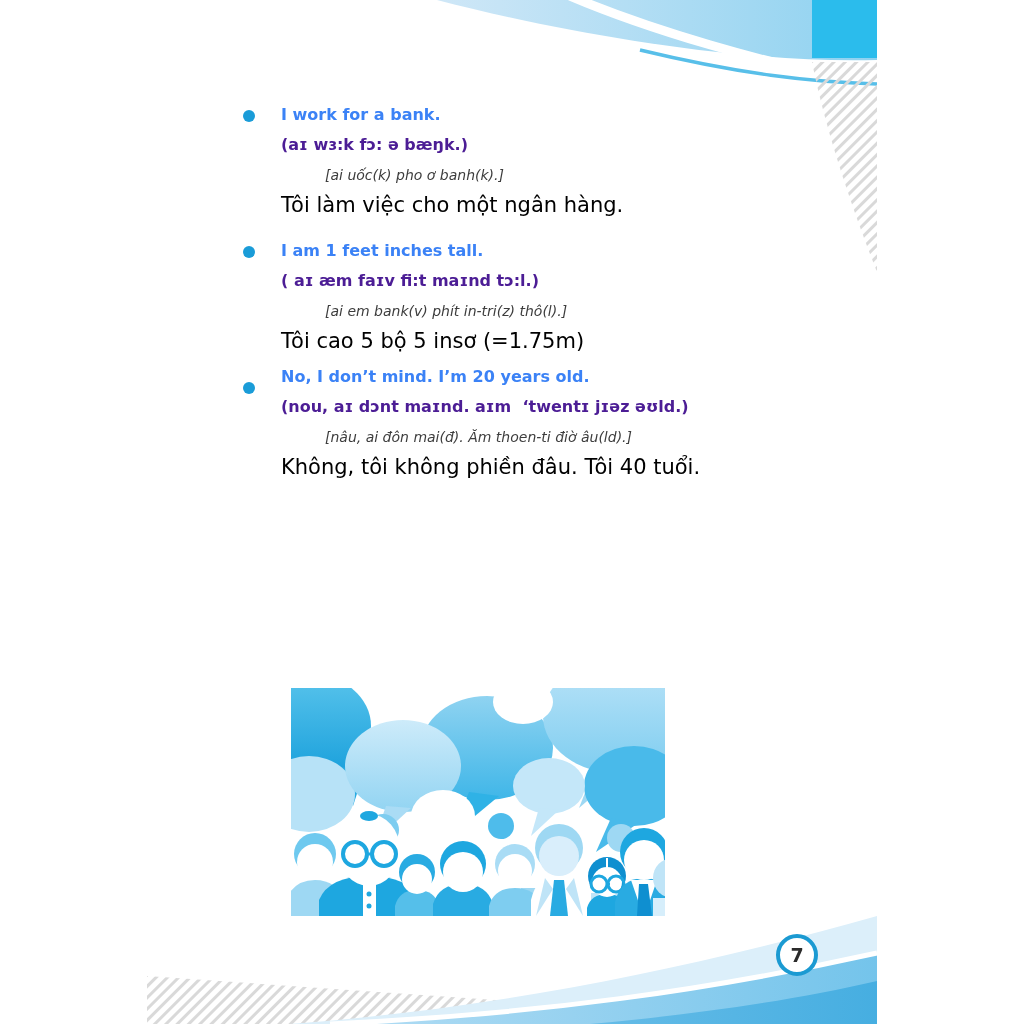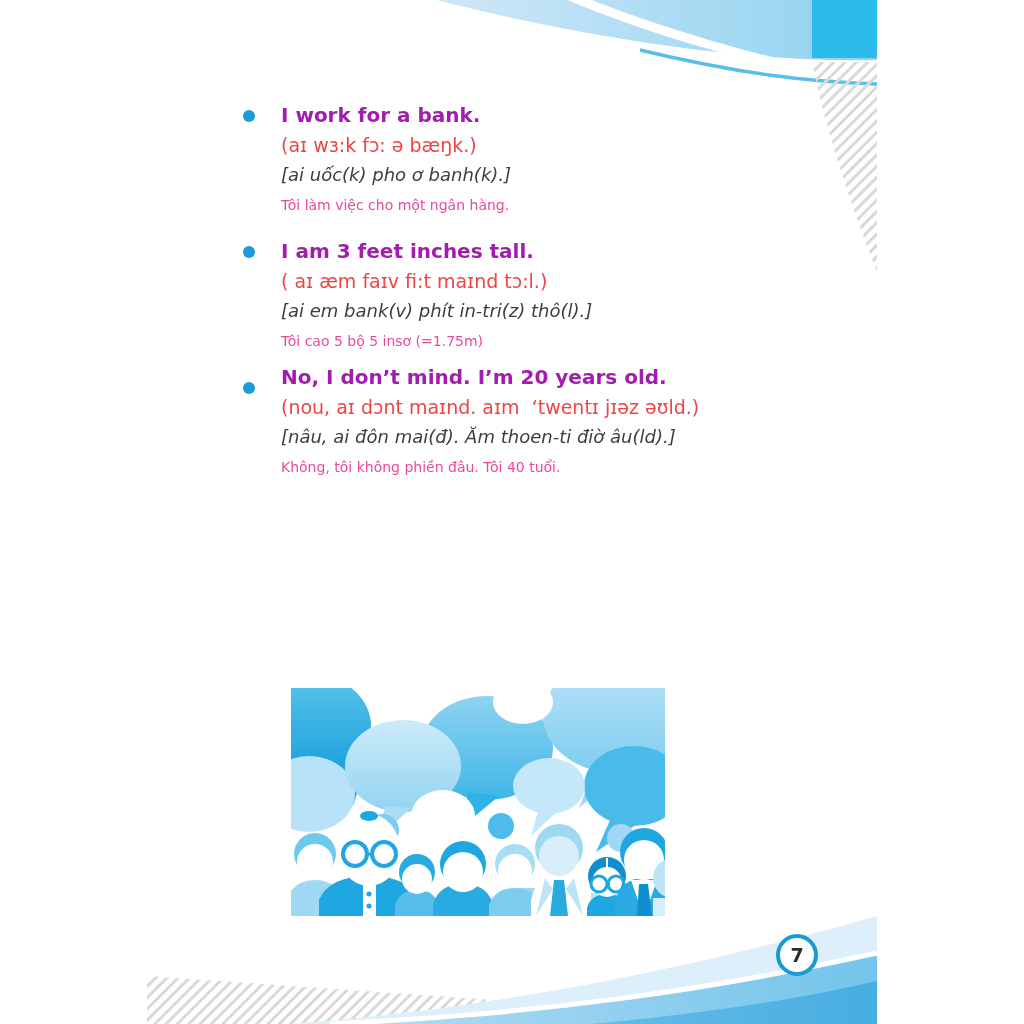--- a/index.html
+++ b/index.html
@@ -4,24 +4,24 @@
 <style>
   html,body{margin:0;padding:0;background:#fff;}
   .canvas{
     position:relative;width:1024px;height:1024px;background:#fff;overflow:hidden;
     font-family:"DejaVu Sans","Liberation Sans",sans-serif;
   }
   .decor{position:absolute;left:0;top:0;width:1024px;height:1024px;}
   .entry{position:absolute;left:281px;width:540px;}
   .entry div{line-height:30px;white-space:pre-wrap;}
   .bullet{position:absolute;left:243px;width:12px;height:12px;border-radius:50%;background:#1a9cd8;}
-  .phrase{font-size:20px;font-weight:bold;color:#a21caf;}
-  .ipa{font-size:19px;color:#ef4444;}
-  .vp{font-size:18px;font-style:italic;color:#3d3d3d;}
-  .tr{font-size:14px;color:#ec4899;}
+  .phrase{font-size:16px;font-weight:bold;color:#3b82f6;}
+  .ipa{font-size:16px;color:#4c1d95;font-weight:bold;}
+  .vp{font-size:14px;font-style:italic;color:#3d3d3d;margin-left:44px;}
+  .tr{font-size:21px;color:#000000;}
   .illustration{position:absolute;left:291px;top:688px;width:374px;height:228px;}
   .page-num{
     position:absolute;left:776px;top:934px;width:42px;height:42px;box-sizing:border-box;
     border:4px solid #1b9ad2;border-radius:50%;background:#fff;
     display:flex;align-items:center;justify-content:center;
     font-size:19px;font-weight:600;color:#2b2b2b;
   }
 </style>
 </head>
 <body>
@@ -67,21 +67,21 @@
   <span class="bullet" style="top:110px"></span>
   <div class="entry" style="top:100px">
     <div class="phrase">I work for a bank.</div>
     <div class="ipa">(aɪ wɜ:k fɔ: ə bæŋk.)</div>
     <div class="vp">[ai uốc(k) pho ơ banh(k).]</div>
     <div class="tr">Tôi làm việc cho một ngân hàng.</div>
   </div>
 
   <span class="bullet" style="top:246px"></span>
   <div class="entry" style="top:236px">
-    <div class="phrase">I am 3 feet inches tall.</div>
+    <div class="phrase">I am 1 feet inches tall.</div>
     <div class="ipa">( aɪ æm faɪv fi:t maɪnd tɔ:l.)</div>
     <div class="vp">[ai em bank(v) phít in-tri(z) thô(l).]</div>
     <div class="tr">Tôi cao 5 bộ 5 insơ (=1.75m)</div>
   </div>
 
   <span class="bullet" style="top:382px"></span>
   <div class="entry" style="top:362px">
     <div class="phrase">No, I don’t mind. I’m 20 years old.</div>
     <div class="ipa">(nou, aɪ dɔnt maɪnd. aɪm  ‘twentɪ jɪəz əʊld.)</div>
     <div class="vp">[nâu, ai đôn mai(đ). Ăm thoen-ti điờ âu(ld).]</div>

